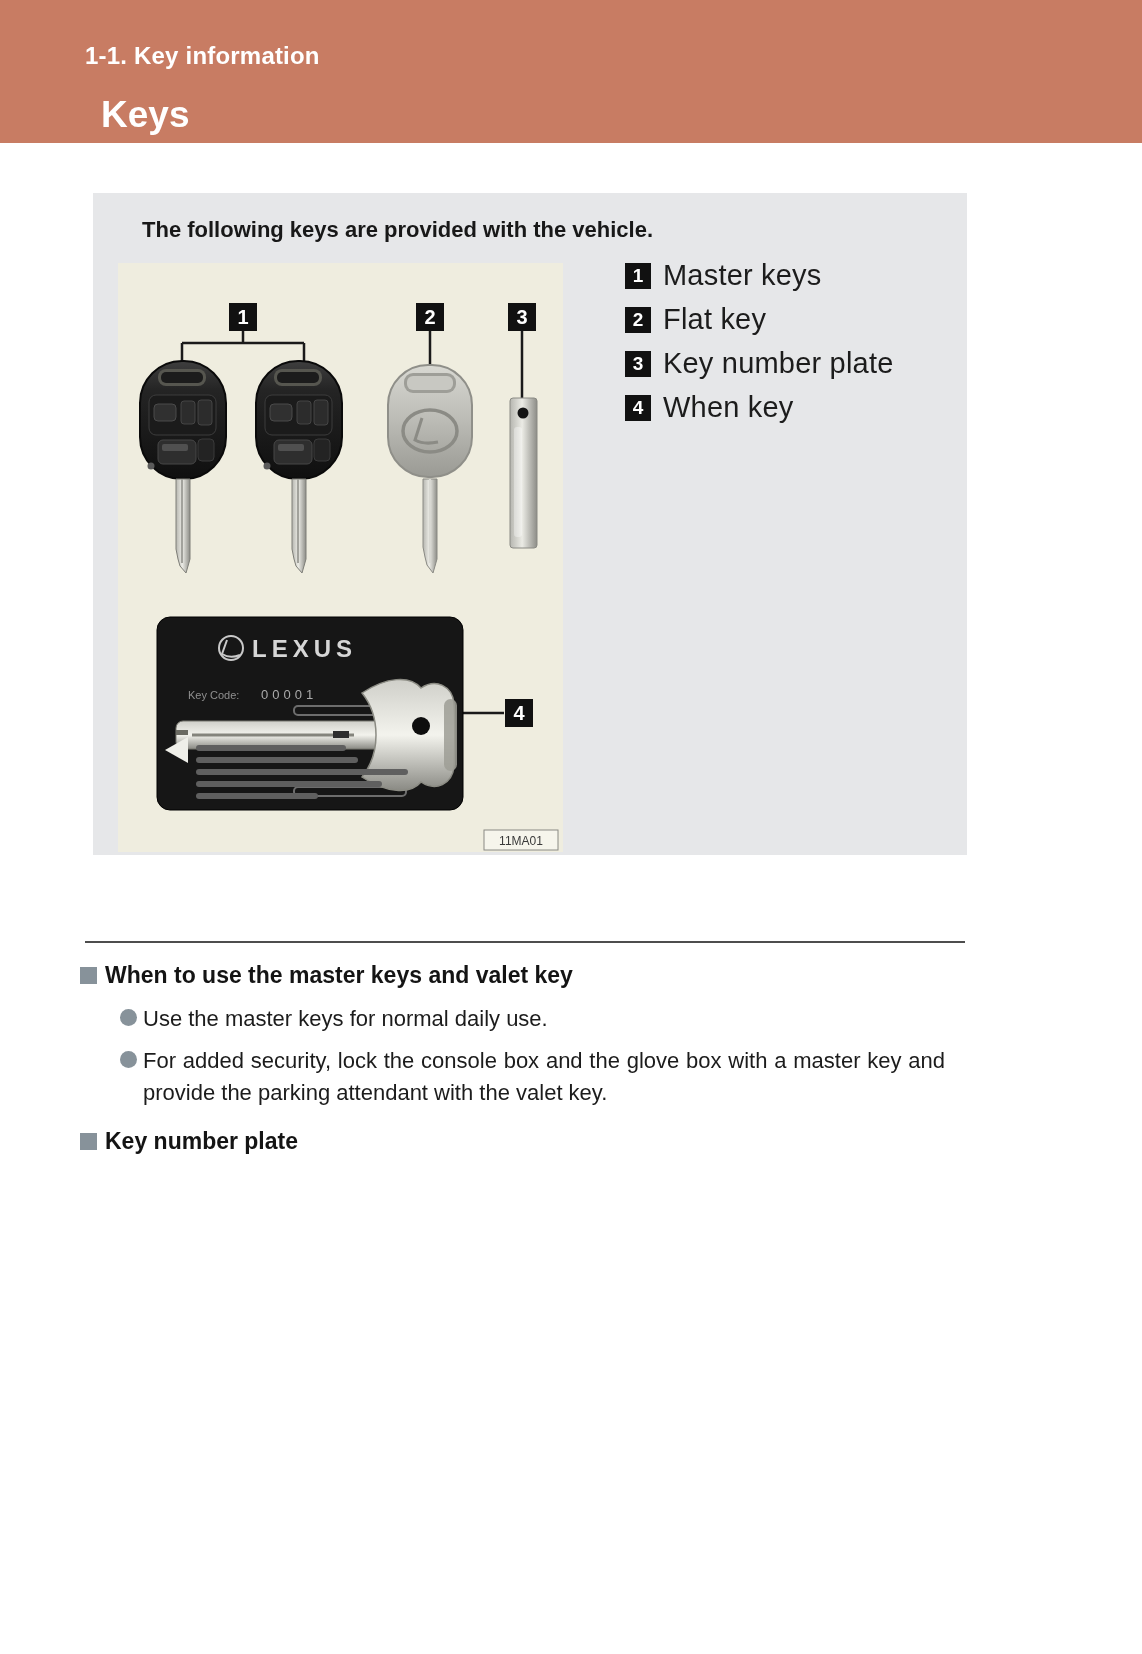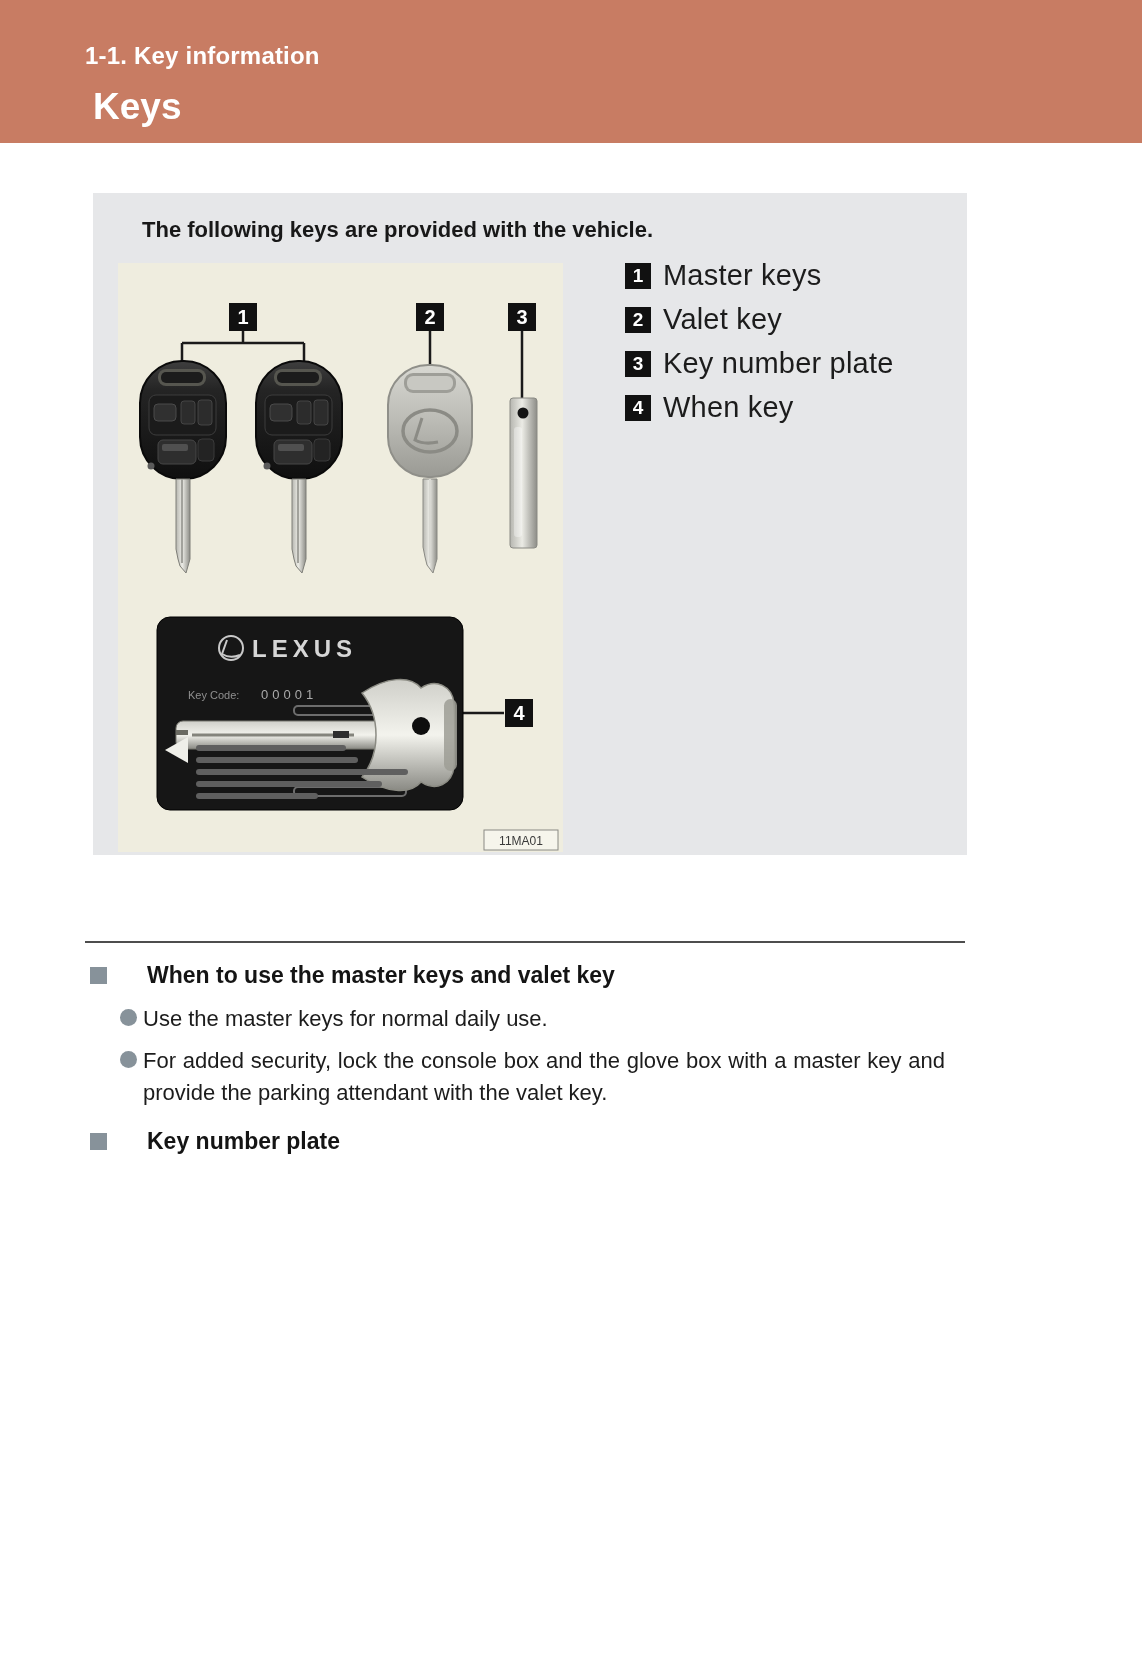--- a/index.html
+++ b/index.html
@@ -3,37 +3,37 @@
 <meta charset="utf-8">
 <style>
   html,body{margin:0;padding:0;background:#ffffff;}
   .page{
     position:relative;width:1142px;height:1432px;background:#ffffff;
     font-family:"Liberation Sans",sans-serif;color:#1c1c1c;overflow:hidden;
   }
   
   .band{position:absolute;left:0;top:0;width:1142px;height:143px;background:#C87C63;}
   .band .chapter{position:absolute;left:85px;top:42px;font-size:24px;font-weight:bold;color:#ffffff;letter-spacing:0.2px;}
-  .band .title{position:absolute;left:85px;top:78px;font-size:37px;font-weight:bold;color:#ffffff;margin:8px;}
+  .band .title{position:absolute;left:85px;top:78px;font-size:37px;font-weight:bold;color:#ffffff;margin:16px;}
   
   .figure-box{position:absolute;left:93px;top:193px;width:874px;height:662px;background:#E6E7E9;}
   .figure-intro{position:absolute;left:37px;top:12px;font-size:22px;font-weight:bold;color:#181818;margin:12px;}
   .photo{position:absolute;left:25px;top:70px;width:445px;height:589px;}
   .legend{position:absolute;left:532px;top:68px;list-style:none;margin:0;padding:0;}
   .legend li{display:flex;align-items:center;margin-bottom:15px;height:29px;}
   .numbox{
     display:inline-flex;align-items:center;justify-content:center;
     width:26px;height:26px;background:#111111;color:#ffffff;
     font-size:19px;font-weight:bold;margin-right:12px;flex:0 0 auto;
   }
   .legend-label{font-size:29px;color:#1c1c1c;letter-spacing:0.2px;white-space:nowrap;text-align:right;}
   
   .divider{position:absolute;left:85px;top:941px;width:880px;height:0;border:none;border-top:2px solid #4d4d4d;margin:0;}
   
-  .note-heading{position:absolute;left:90px;display:flex;align-items:flex-start;font-size:23px;font-weight:bold;color:#141414;gap:32px;}
+  .note-heading{position:absolute;left:80px;display:flex;align-items:flex-start;font-size:23px;font-weight:bold;color:#141414;}
   .sq-bullet{flex:0 0 auto;width:17px;height:17px;background:#87929A;margin:5px 8px 0 0;}
   .bullet-row{position:absolute;left:120px;display:flex;align-items:flex-start;}
   .dot-bullet{flex:0 0 auto;width:17px;height:17px;border-radius:50%;background:#87929A;margin:6px 6px 0 0;}
   .bullet-text{margin:0;font-size:22px;line-height:32px;color:#1c1c1c;}
   .bullet-text.wide{width:802px;text-align:justify;text-align-last:left;}
   .note-para{position:absolute;left:118px;top:1168px;width:852px;margin:0;font-size:22px;line-height:41px;color:#1c1c1c;text-align:justify;text-align-last:left;}
   #heading1{top:962px;}
   #bullet1{top:1003px;}
   #bullet2{top:1045px;}
   #heading2{top:1128px;}
@@ -163,21 +163,21 @@
       </svg>
     </div>
 
     <ul class="legend">
       <li class="legend-item">
         <span class="numbox">1</span>
         <span class="legend-label">Master keys</span>
       </li>
       <li class="legend-item">
         <span class="numbox">2</span>
-        <span class="legend-label">Valet key</span>
+        <span class="legend-label">Flat key</span>
       </li>
       <li class="legend-item">
         <span class="numbox">3</span>
         <span class="legend-label">Key number plate</span>
       </li>
       <li class="legend-item">
         <span class="numbox">4</span>
         <span class="legend-label">When key</span>
       </li>
     </ul>

